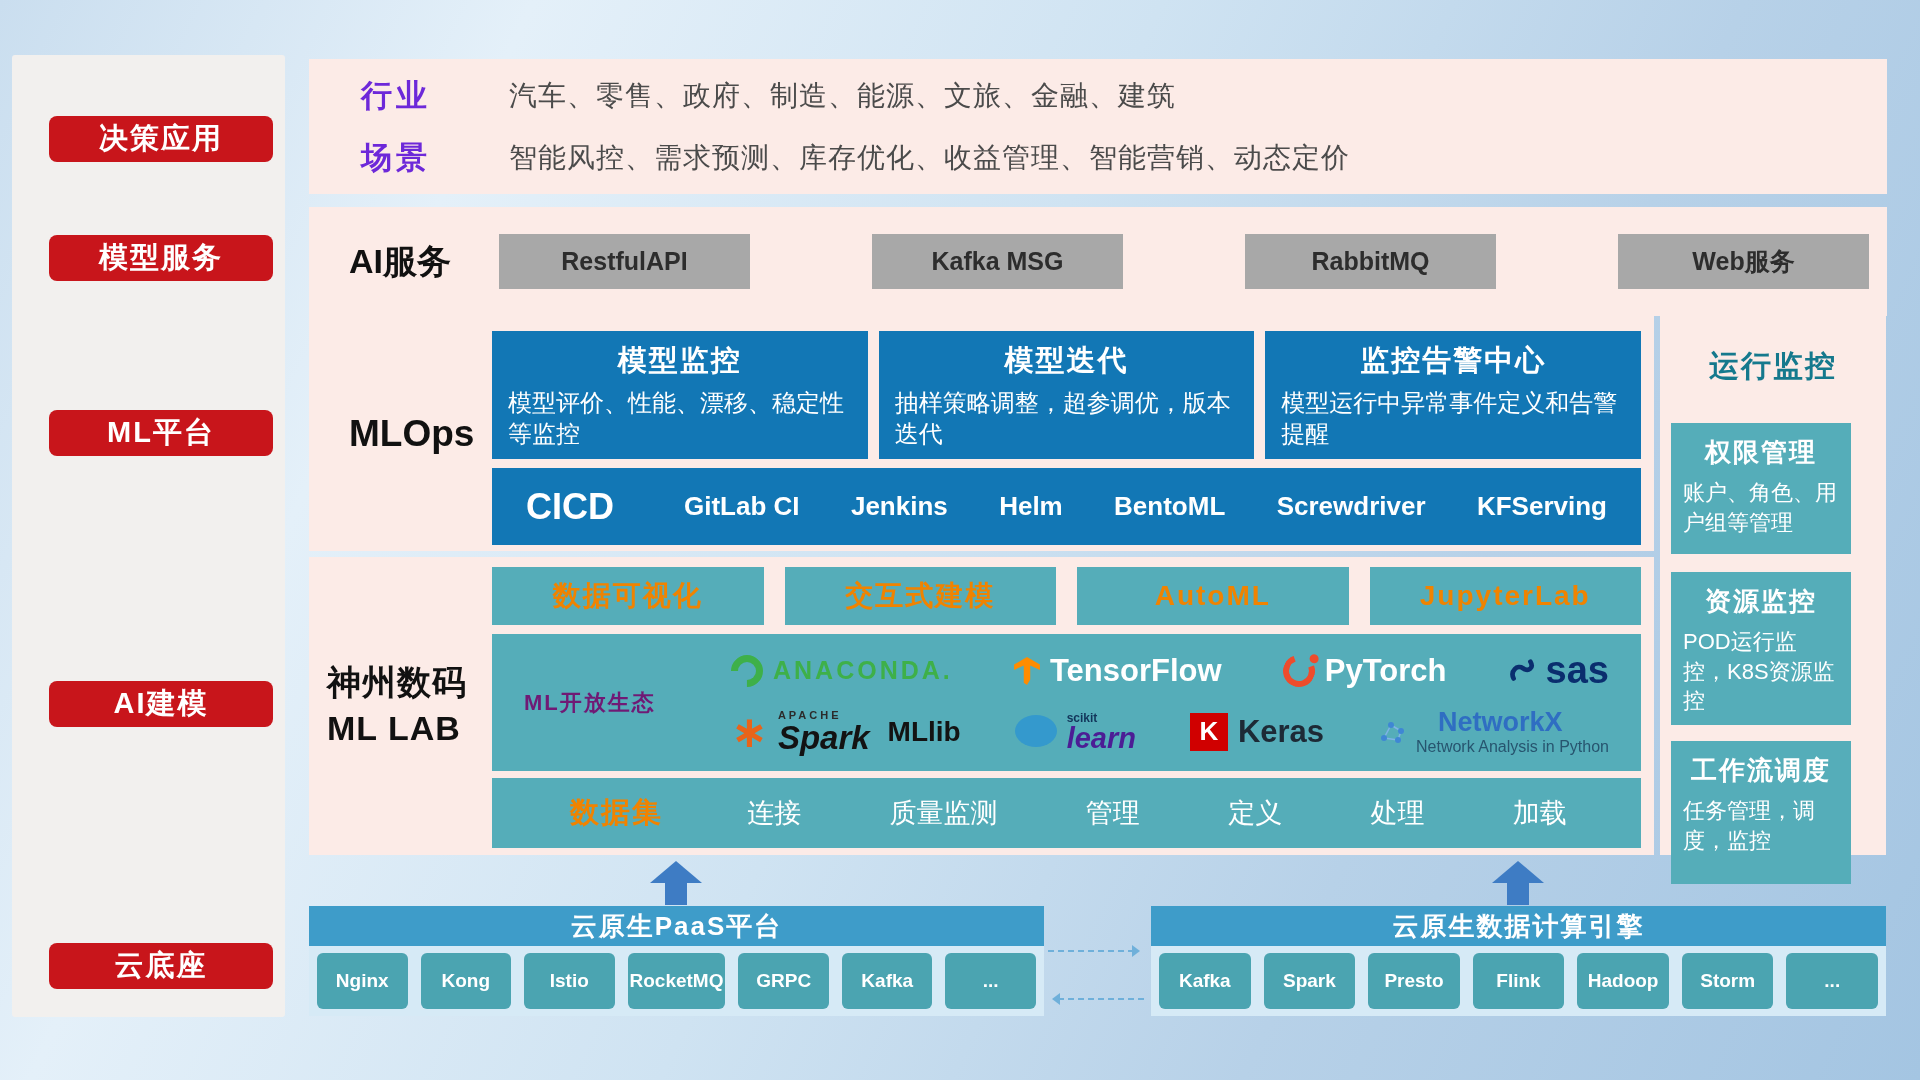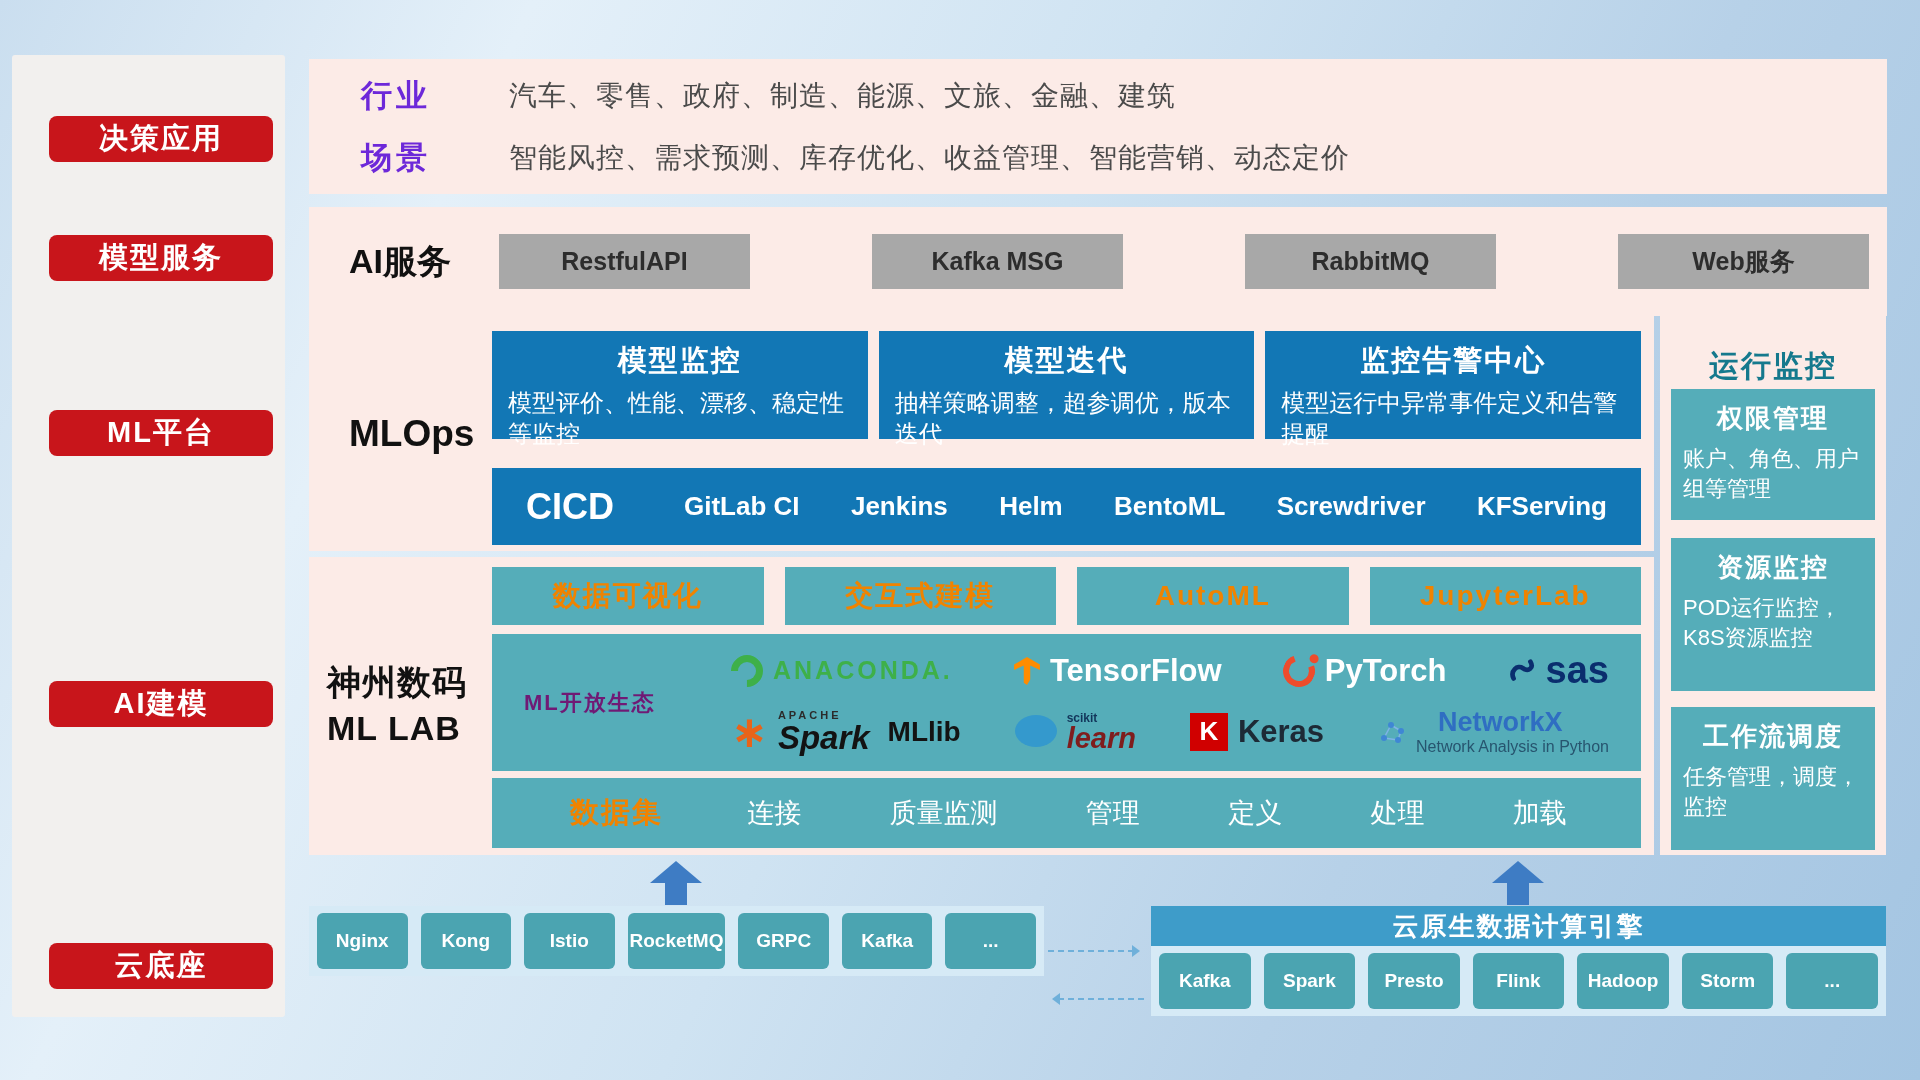--- a/index.html
+++ b/index.html
@@ -25,21 +25,21 @@
   .row2 { top:207px; width:1578px; height:109px; display:flex; align-items:center; padding-left:40px; }
   .row2-label { width:150px; font-size:34px; font-weight:bold; color:#111; }
   .row2-buttons { flex:1; display:flex; justify-content:space-between; padding-right:18px; }
   .gray-btn { width:251px; height:55px; background:#a8a8a8; color:#2d2d2d; font-weight:bold; font-size:25px;
     display:flex; align-items:center; justify-content:center; }
 
   
   .row3 { top:316px; width:1345px; height:235px; }
   .mlops-label { position:absolute; left:40px; top:50%; transform:translateY(-50%); font-size:37px; font-weight:bold; color:#111; }
   .mlops-cards { position:absolute; left:183px; top:15px; width:1149px; display:flex; gap:11px; }
-  .blue-card { flex:1; height:108px; background:#1277b5; color:#fff; box-sizing:border-box; padding-top:10px; }
+  .blue-card { flex:1; height:128px; background:#1277b5; color:#fff; box-sizing:border-box; padding-top:10px; }
   .card-title { text-align:center; font-size:29px; font-weight:bold; letter-spacing:2px; }
   .card-desc { font-size:24px; padding:6px 16px 0; line-height:1.3; }
   .cicd-bar { position:absolute; left:183px; top:152px; width:1149px; height:77px; background:#1277b5; color:#fff;
     display:flex; align-items:center; box-sizing:border-box; padding:0 34px; }
   .cicd-label { font-size:36px; font-weight:bold; }
   .cicd-tools { flex:1; display:flex; justify-content:space-between; margin-left:70px; font-size:26px; font-weight:bold; }
   .cicd-tools span { white-space:nowrap; }
 
   
   .row4 { top:557px; width:1345px; height:298px; }
@@ -57,33 +57,33 @@
   .tf-word,.pt-word { color:#fff; font-size:31px; font-weight:bold; }
   .pt-icon { position:relative; width:20px; height:20px; border:6px solid #ee4c2c; border-top-color:transparent; border-radius:50%; transform:rotate(25deg); }
   .pt-icon::after { content:""; position:absolute; top:-12px; right:-3px; width:9px; height:9px; border-radius:50%; background:#ee4c2c; }
   .sas-word { color:#0a2e6e; font-size:38px; font-weight:bold; }
   .spark-star { color:#e8641a; font-size:44px; line-height:1; font-weight:bold; }
   .apache { display:block; font-size:11px; letter-spacing:3px; color:#2b2b2b; font-weight:bold; }
   .spark-word { display:block; font-size:33px; font-weight:bold; font-style:italic; color:#131313; line-height:1; }
   .mllib { font-size:28px; font-weight:bold; color:#131313; margin-left:8px; }
   .sk-blob { width:42px; height:32px; background:#3499cd; border-radius:50%; }
   .sk-small { display:block; font-size:12px; color:#12355a; font-weight:bold; }
-  .sk-word { display:block; font-size:29px; font-weight:bold; font-style:italic; color:#7f1d1d; line-height:.95; }
+  .sk-word { display:block; font-size:29px; font-weight:bold; font-style:italic; color:#4c1d95; line-height:.95; }
   .keras-k { width:38px; height:38px; background:#d00000; color:#fff; font-size:26px; font-weight:bold; display:flex; align-items:center; justify-content:center; }
   .keras-word { font-size:31px; font-weight:bold; color:#1d2a36; }
   .nx-word { display:block; font-size:27px; font-weight:bold; color:#2f6ec2;margin-left:22px; }
   .nx-sub { display:block; font-size:16px; color:#27556f; }
   .dataset-bar { position:absolute; left:183px; top:221px; width:1149px; height:70px; background:#55adb9; display:flex; align-items:center; }
   .ds-label { margin-left:78px; color:#f08300; font-size:29px; font-weight:bold; letter-spacing:2px; }
   .ds-items { flex:1; display:flex; justify-content:space-around; color:#fff; font-size:27px; margin:0 30px 0 40px; }
 
   
   .monitor { position:absolute; left:1660px; top:316px; width:226px; height:539px; background:#fcebe7; }
   .mon-title { text-align:center; margin-top:30px; font-size:30px; font-weight:bold; color:#15798d; letter-spacing:2px; }
-  .mon-card { position:absolute; left:11px; width:204px; background:#55adb9; color:#fff; box-sizing:border-box; }
+  .mon-card { position:absolute; left:11px; width:180px; background:#55adb9; color:#fff; box-sizing:border-box;margin-top:34px; }
   .mon-card .t { text-align:center; font-size:26px; font-weight:bold; padding-top:12px; letter-spacing:2px; }
   .mon-card .d { font-size:22px; padding:8px 12px; line-height:1.35; }
   .mc1{top:73px;height:131px}.mc2{top:222px;height:153px}.mc3{top:391px;height:143px}
 
   
   .up-arrow { position:absolute; top:861px; width:52px; }
   .up-arrow .tri { width:0; height:0; border-left:26px solid transparent; border-right:26px solid transparent; border-bottom:22px solid #3e7cc4; }
   .up-arrow .stem { width:22px; height:22px; background:#3e7cc4; margin:0 auto; }
   .ua1{left:650px}.ua2{left:1492px}
 
@@ -273,20 +273,21 @@
   <div class="up-arrow ua1">
     <div class="tri"></div>
     <div class="stem"></div>
   </div>
   <div class="up-arrow ua2">
     <div class="tri"></div>
     <div class="stem"></div>
   </div>
 
   <section class="foundation paas">
+    <div class="f-title">云原生PaaS平台</div>
     <div class="f-items">
       <div class="chip">Nginx</div>
       <div class="chip">Kong</div>
       <div class="chip">Istio</div>
       <div class="chip">RocketMQ</div>
       <div class="chip">GRPC</div>
       <div class="chip">Kafka</div>
       <div class="chip">...</div>
     </div>
   </section>

